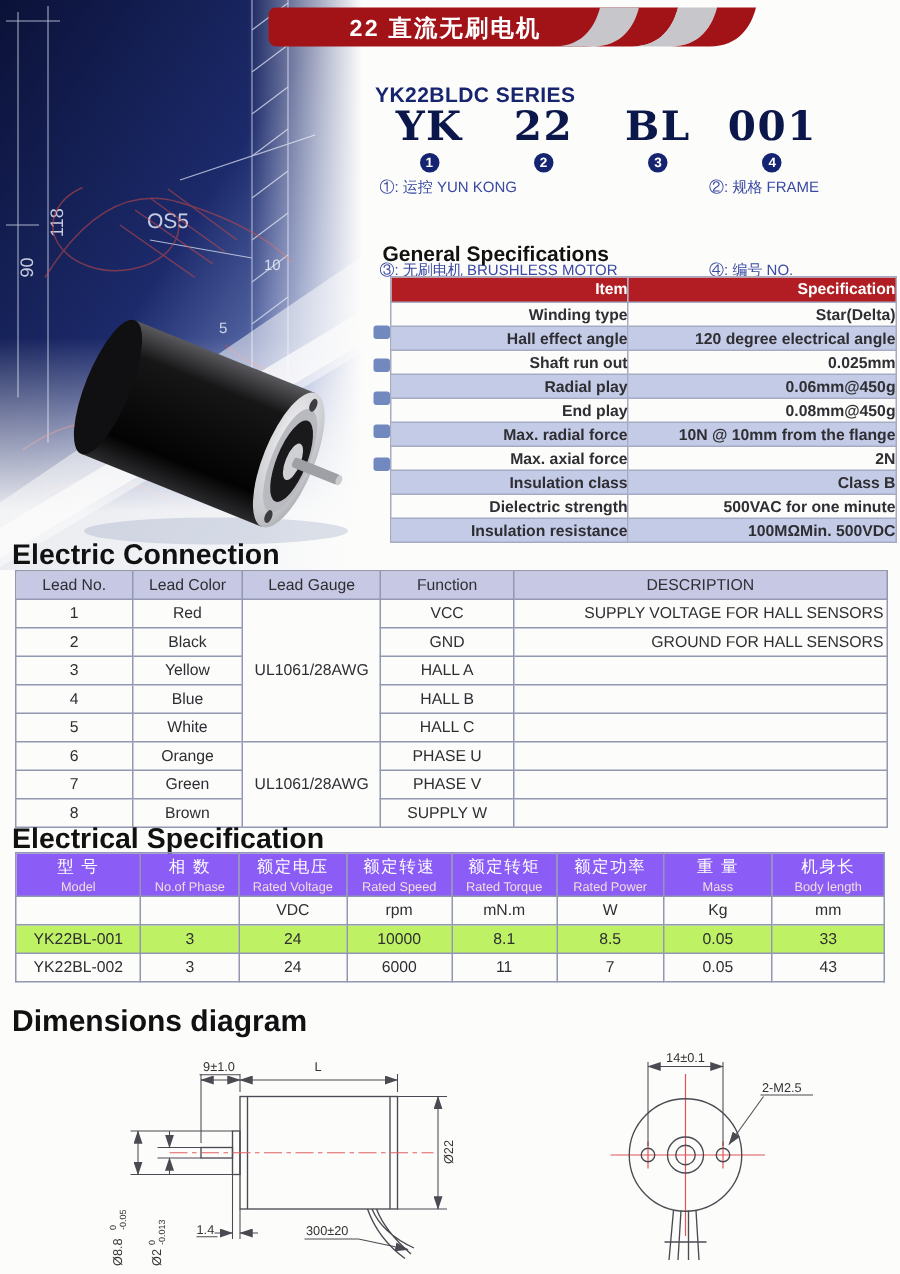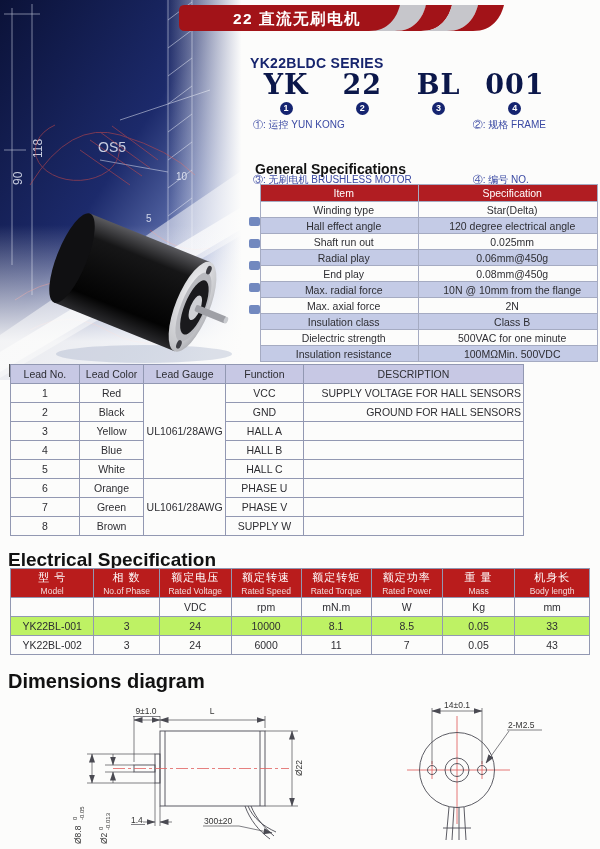--- a/index.html
+++ b/index.html
@@ -17,32 +17,32 @@
   .code-dot{width:13px;height:13px;border-radius:50%;background:#152470;color:#fff;font-size:9px;font-weight:bold;
             line-height:13px;text-align:center;margin:3px auto 0;}
   .legend{position:absolute;left:253px;top:118px;width:335px;display:grid;grid-template-columns:1.55fr 1fr;
           row-gap:5px;font-size:10px;color:#3a49a3;gap:41px;}
   .legend .item{white-space:nowrap;}
   
   .h-gen{position:absolute;left:255px;top:161px;font-size:14px;font-weight:bold;color:#111;}
   .h-sec{position:absolute;font-size:19px;font-weight:bold;color:#111;}
   
   .gen-table{position:absolute;left:260px;top:184px;width:338px;border-collapse:collapse;font-size:10.5px;}
-  .gen-table th,.gen-table td{border:1px solid #a5abc2;padding:1px 0 1px 8px;text-align:center;height:13px;font-weight:normal;}
+  .gen-table th,.gen-table td{border:1px solid #a5abc2;padding:1px 0 1px 8px;text-align:right;height:13px;font-weight:bold;}
   .gen-table th{background:#b11d22;color:#fff;height:14px;}
   .gen-table tr.alt td{background:#c4cbe6;}
   .gen-table col.c1{width:47%;} .gen-table col.c2{width:53%;}
   
-  .ec-table{position:absolute;left:10px;top:364px;width:514px;border-collapse:collapse;font-size:10.5px;}
+  .ec-table{position:absolute;left:10px;top:380px;width:582px;border-collapse:collapse;font-size:10.5px;}
   .ec-table th{background:#c7c8e4;font-weight:normal;color:#2e2e33;height:17px;}
   .ec-table th,.ec-table td{border:1px solid #9298b2;text-align:center;padding:1px 2px;height:16px;background-clip:padding-box;}
   .ec-table td.desc{text-align:right;padding-left:7px;}
   
   .es-table{position:absolute;left:10px;top:568px;width:580px;border-collapse:collapse;font-size:10.5px;}
-  .es-table th{background:#b91c1c;color:#fff;font-weight:normal;padding:2px 0;margin-top:12px;}
+  .es-table th{background:#8b5cf6;color:#fff;font-weight:normal;padding:2px 0;margin-top:12px;}
   .es-table th .zh{font-size:11px;letter-spacing:1px;}
   .es-table th .en{font-size:8.5px;color:#f3dcdc;margin-top:1px;}
   .es-table th,.es-table td{border:1px solid #9298b2;text-align:center;height:16px;padding:1px 2px;}
   .es-table tr.alt td{background:#bef264;}
   
   .photo{position:absolute;left:42px;top:206px;}
   .decor-bars{position:absolute;left:249px;top:217px;width:12px;}
   .decor-bars div{width:11px;height:9px;background:#4f6cb0;border-radius:2px;margin-bottom:13px;opacity:.8;}
   
   .dim-left{position:absolute;left:55px;top:698px;}

